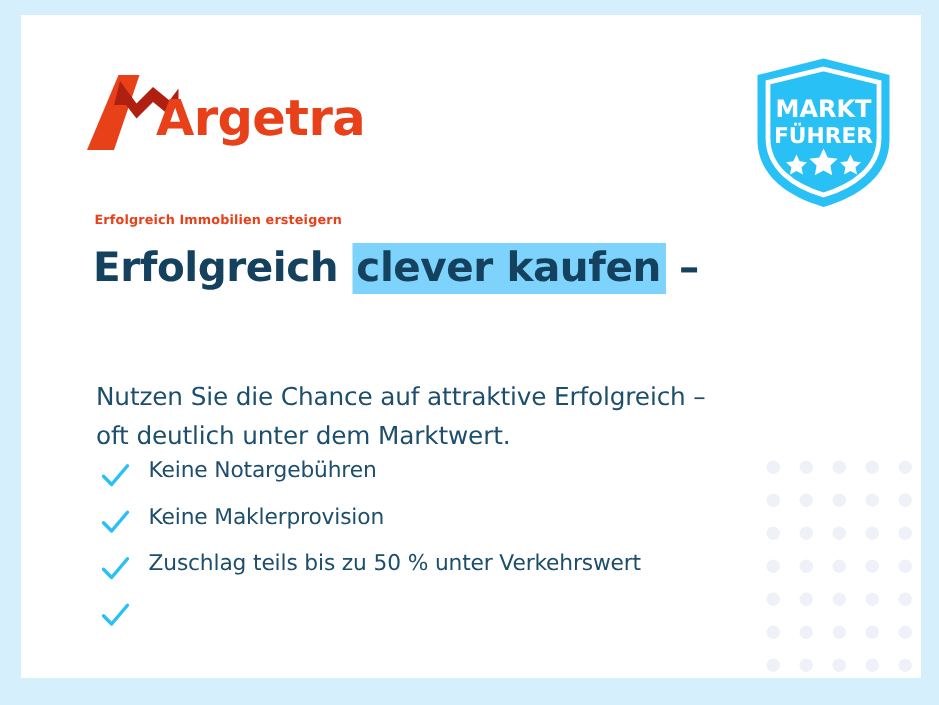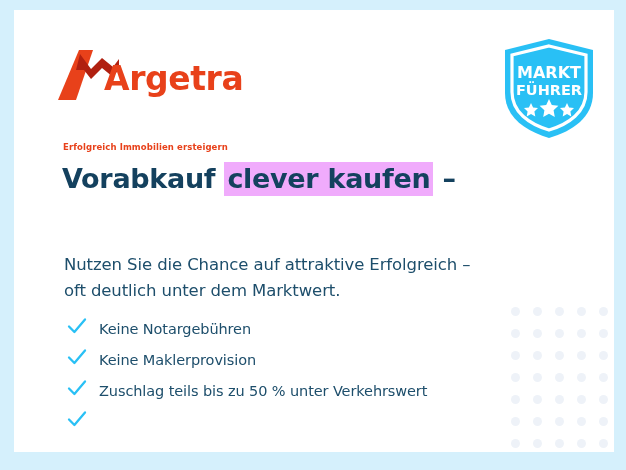--- a/index.html
+++ b/index.html
@@ -108,21 +108,21 @@
     width: 480px;
     font-family: "DejaVu Sans", sans-serif;
     font-size: 27px;
     font-weight: bold;
     color: #14415e;
     line-height: 1.32;
     letter-spacing: -0.3px;
   }
   .hl-line { display: block; white-space: nowrap; }
   .hl-mark {
-    background: #f0abfc;
+    background: #7dd3fc;
     padding: 1px 3px 2px 3px;
   }
 
   
   .subhead {
     position: absolute;
     left: 50px;
     top: 225px;
     width: 500px;
     font-family: "DejaVu Sans", sans-serif;
@@ -135,21 +135,21 @@
 
   
   .bullets {
     position: absolute;
     left: 52px;
     top: 296px;
     width: 470px;
   }
   .bullet {
     display: flex;
-    align-items: flex-end;
+    align-items: flex-start;
     height: 31px;
   }
   .check-icon {
     width: 22px;
     height: 22px;
     flex: 0 0 22px;
     margin-right: 11px;
     display: block;
   }
   .bullet-label {
@@ -219,21 +219,21 @@
       <text x="48" y="41" text-anchor="middle" fill="#ffffff" font-family="DejaVu Sans, sans-serif" font-size="16" font-weight="bold">MARKT</text>
       <text x="48" y="58" text-anchor="middle" fill="#ffffff" font-family="DejaVu Sans, sans-serif" font-size="14.5" font-weight="bold">FÜHRER</text>
       <g fill="#ffffff">
         <polygon points="30,66 32.1,70.5 37,71.1 33.4,74.5 34.3,79.4 30,77 25.7,79.4 26.6,74.5 23,71.1 27.9,70.5"></polygon>
         <polygon points="48,62 50.8,68 57.4,68.8 52.6,73.3 53.8,79.9 48,76.7 42.2,79.9 43.4,73.3 38.6,68.8 45.2,68"></polygon>
         <polygon points="66,66 68.1,70.5 73,71.1 69.4,74.5 70.3,79.4 66,77 61.7,79.4 62.6,74.5 59,71.1 63.9,70.5"></polygon>
       </g>
     </svg>
 
     <h1 class="headline">
-      <span class="hl-line"><span>Vorabkauf </span><span class="hl-mark">clever kaufen</span><span> –</span></span>
+      <span class="hl-line"><span>Erfolgreich </span><span class="hl-mark">clever kaufen</span><span> –</span></span>
     </h1>
 
     <p class="subhead">
       <span class="sub-line">Nutzen Sie die Chance auf attraktive Erfolgreich –</span>
       <span class="sub-line">oft deutlich unter dem Marktwert.</span>
     </p>
 
     <ul class="bullets" style="list-style:none;margin:0;padding:0;">
         <li class="bullet">
           <svg class="check-icon" viewBox="0 0 22 22">

